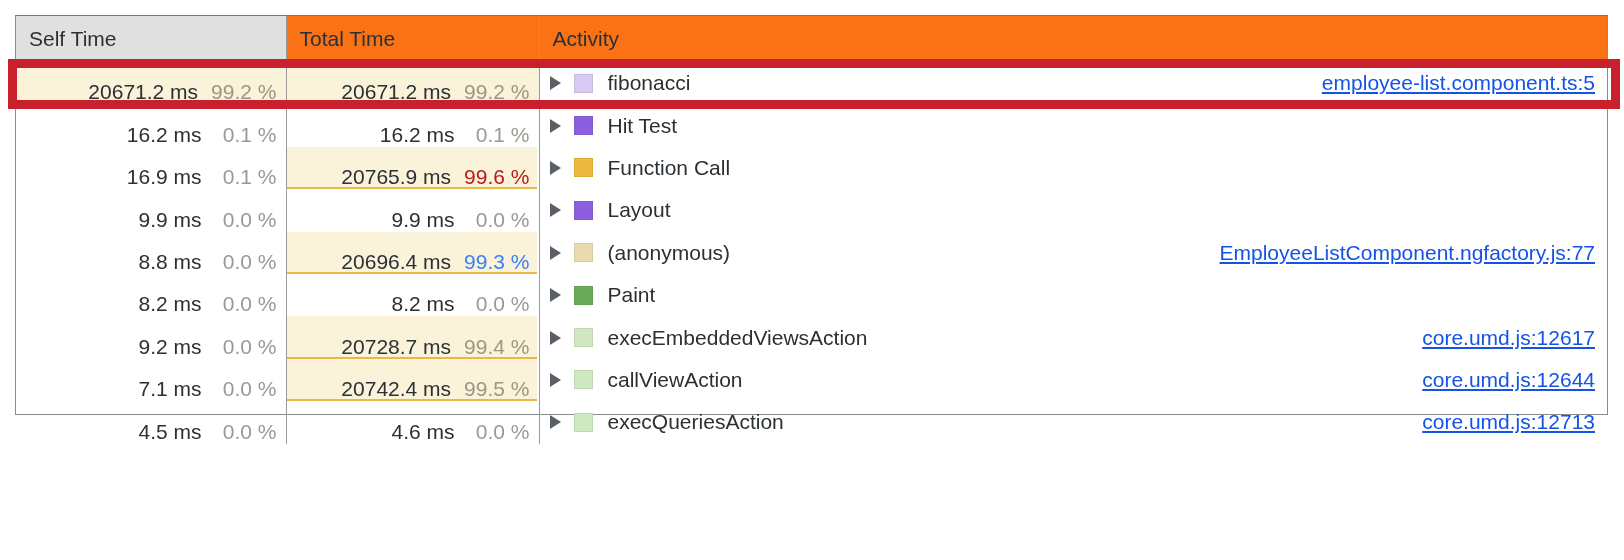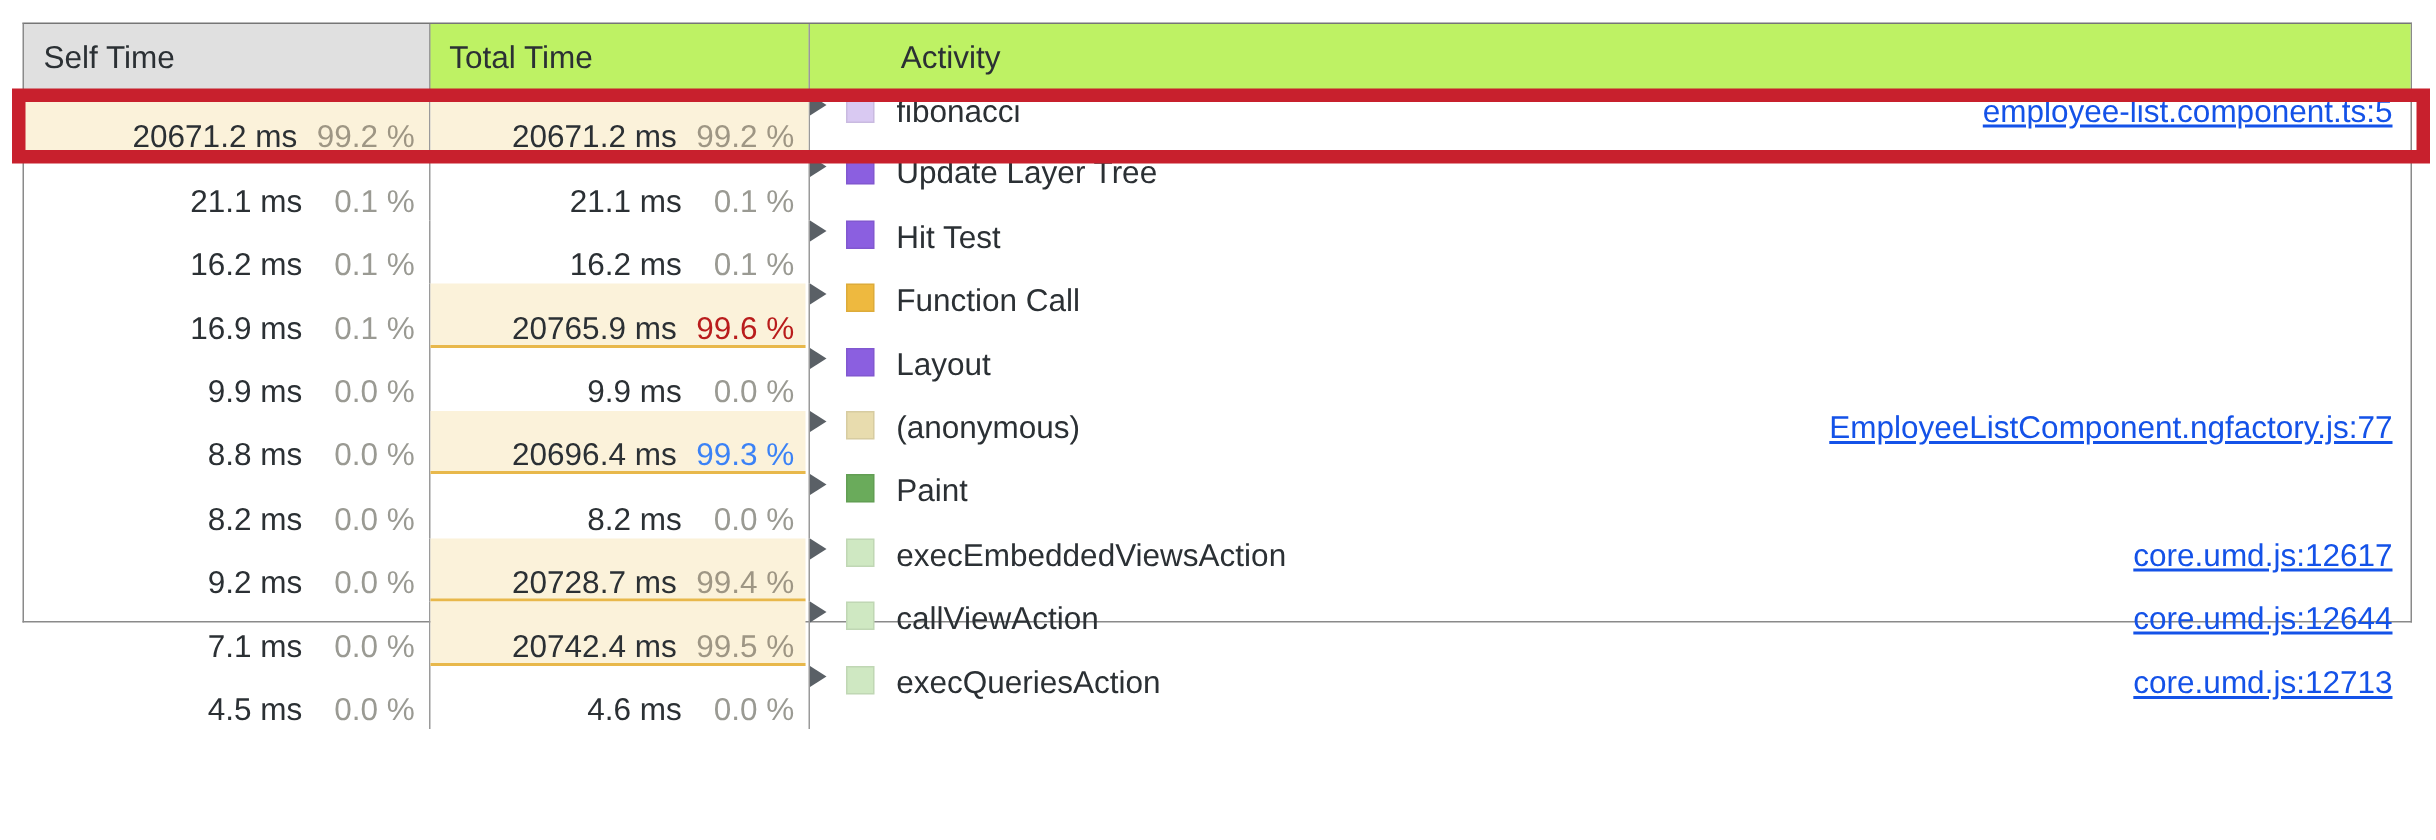--- a/index.html
+++ b/index.html
@@ -46,32 +46,31 @@
 
   
   thead th {
     height: 46px;
     padding: 0;
     margin: 0;
     font-weight: normal;
     font-size: 21px;
     color: #2b3034;
     text-align: left;
-    background: #bef264;
+    background: #f97316;
     border-bottom: 1px solid #9a9a9a;
     border-right: 1px solid #9a9a9a;
     box-sizing: border-box;
     vertical-align: middle;
   }
   thead th.sorted {
     background: #e0e0e0;
   }
   thead th:last-child {
     border-right: none;
-    padding-left: 48px;
   }
   .th-label {
     display: block;
     padding-left: 13px;
   }
 
   
   col.c-self  { width: 270px; }
   col.c-total { width: 253px; }
   col.c-act   { width: 1068px; }
@@ -109,22 +108,23 @@
     gap: 13px;
     white-space: nowrap;
   }
   .ms   { color: #2b3034; }
   .pct  { color: #9a9a93; min-width: 62px; text-align: right; }
   .bar ~ .numtext .pct { color: #9e9684; }
 
   
   .actcell {
     display: flex;
-    align-items: flex-start;
+    align-items: center;
     height: 100%;
+    padding-left: 10px;
     box-sizing: border-box;
   }
   .twisty {
     width: 0; height: 0;
     border-left: 11px solid #5a6066;
     border-top: 7px solid transparent;
     border-bottom: 7px solid transparent;
     margin-right: 13px;
     flex: 0 0 auto;
     cursor: pointer;
@@ -216,45 +216,20 @@
                 <span class="swatch" style="background: rgb(217, 201, 242);"></span>
                 <span class="actname">fibonacci</span>
                 <a class="srclink">employee-list.component.ts:5</a>
               </div>
             </td>
           </tr>
           <tr>
             <td>
               <div class="numcell">
                 <div class="numtext">
-                  <span class="ms">21.1 ms</span>
-                  <span class="pct">0.1 %</span>
-                </div>
-              </div>
-            </td>
-            <td>
-              <div class="numcell">
-                <div class="numtext">
-                  <span class="ms">21.1 ms</span>
-                  <span class="pct">0.1 %</span>
-                </div>
-              </div>
-            </td>
-            <td>
-              <div class="actcell">
-                <span class="twisty"></span>
-                <span class="swatch" style="background: rgb(139, 95, 224);"></span>
-                <span class="actname">Update Layer Tree</span>
-              </div>
-            </td>
-          </tr>
-          <tr>
-            <td>
-              <div class="numcell">
-                <div class="numtext">
                   <span class="ms">16.2 ms</span>
                   <span class="pct">0.1 %</span>
                 </div>
               </div>
             </td>
             <td>
               <div class="numcell">
                 <div class="numtext">
                   <span class="ms">16.2 ms</span>
                   <span class="pct">0.1 %</span>

